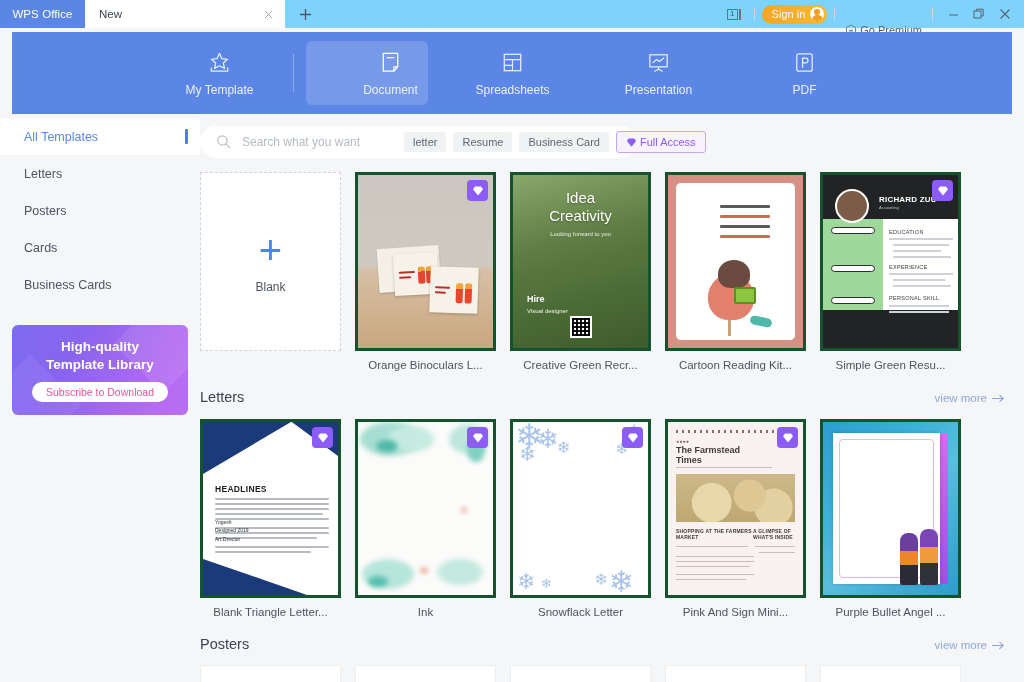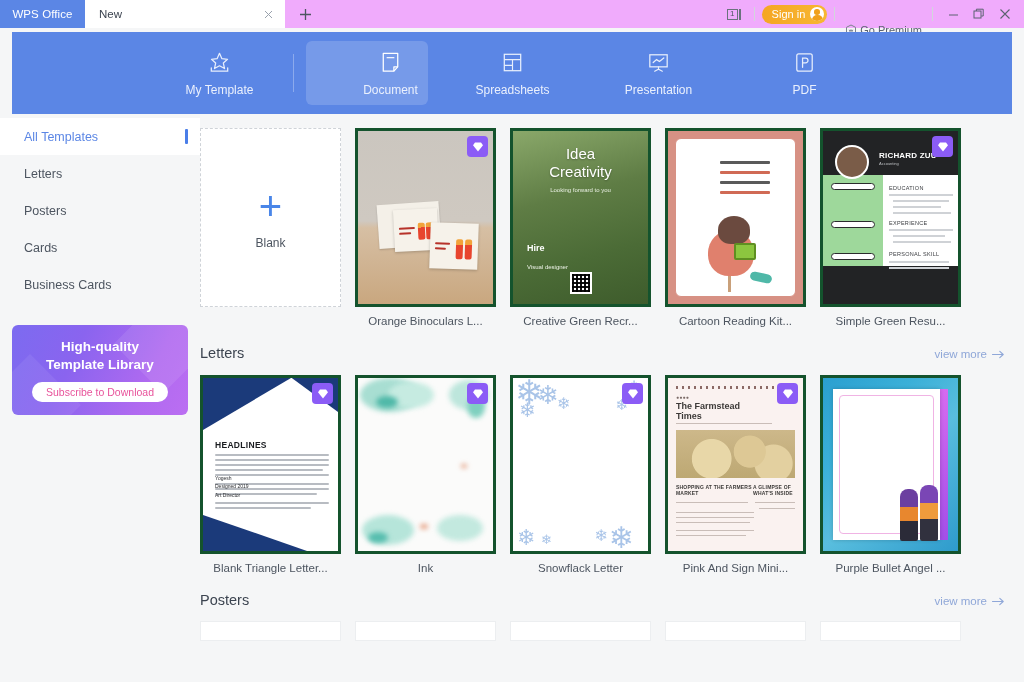--- a/index.html
+++ b/index.html
@@ -7,21 +7,21 @@
     width: 1024px; height: 682px;
     overflow: hidden;
     font-family: "Liberation Sans", sans-serif;
     background: #f5f6f7;
     -webkit-font-smoothing: antialiased;
   }
 
   
   .titlebar {
     height: 28px; width: 100%;
-    background: #f0abfc;
+    background: #7dd3fc;
     display: flex; align-items: stretch;
     position: relative;
   }
   .wps-logo {
     width: 85px; background: #5b86e5;
     color: #ffffff; font-size: 11.5px;
     display: flex; align-items: center; justify-content: center;
     letter-spacing: .1px;
   }
   .tab {
@@ -272,21 +272,21 @@
   .green-title {
     position:absolute; top:14px; left:0; right:0; text-align:center;
     color:#ffffff; font-size:15px; line-height:1.18;
     text-shadow:0 1px 2px rgba(0,0,0,.3);
   }
   .green-sub {
     position:absolute; top:56px; left:0; right:0; text-align:center;
     color:#e7eee0; font-size:6px;
   }
   .green-hire {
-    position:absolute; left:14px; bottom:51px; color:#ffffff;
+    position:absolute; left:14px; bottom:44px; color:#ffffff;
     font-size:9px; font-weight:bold;
   }
   .green-role { position:absolute; left:14px; bottom:34px; color:#eef3e8; font-size:6px; }
   .qr {
     position:absolute; left:57px; bottom:10px; width:22px; height:22px;
     background:
       repeating-linear-gradient(90deg,#111 0 2px,#fff 2px 4px),
       repeating-linear-gradient(0deg,#111 0 2px,#fff 2px 4px);
     background-blend-mode: multiply; border:2px solid #fff;
   }
@@ -544,20 +544,38 @@
         <div>High-quality</div>
         <div>Template Library</div>
       </div>
       <div class="promo-btn">Subscribe to Download</div>
     </div>
 
   </div>
 
   <div class="main">
 
+    <div class="searchbar">
+      <span class="search-icon-wrap">
+        <svg width="15" height="15" viewBox="0 0 15 15">
+          <circle cx="6.4" cy="6.4" r="4.6" fill="none" stroke="#b4bac2" stroke-width="1.2"></circle>
+          <path d="M9.9 9.9 L13.6 13.6" stroke="#b4bac2" stroke-width="1.2" stroke-linecap="round"></path>
+        </svg>
+      </span>
+      <input class="search-input" type="text" placeholder="Search what you want" style="">
+      <span class="tag">letter</span>
+      <span class="tag">Resume</span>
+      <span class="tag">Business Card</span>
+      <span class="tag full-access">
+        <svg width="11" height="11" viewBox="0 0 12 12">
+          <path d="M1 4.3 L3 1.6 H9 L11 4.3 L6 10.6 Z" fill="#8c5df0"></path>
+        </svg>
+        <span>Full Access</span>
+      </span>
+    </div>
 
     <div class="grid">
 
       <div class="card blank">
         <div class="thumb">
           <div class="blank-plus">+</div>
           <div class="blank-label">Blank</div>
         </div>
       </div>
 

